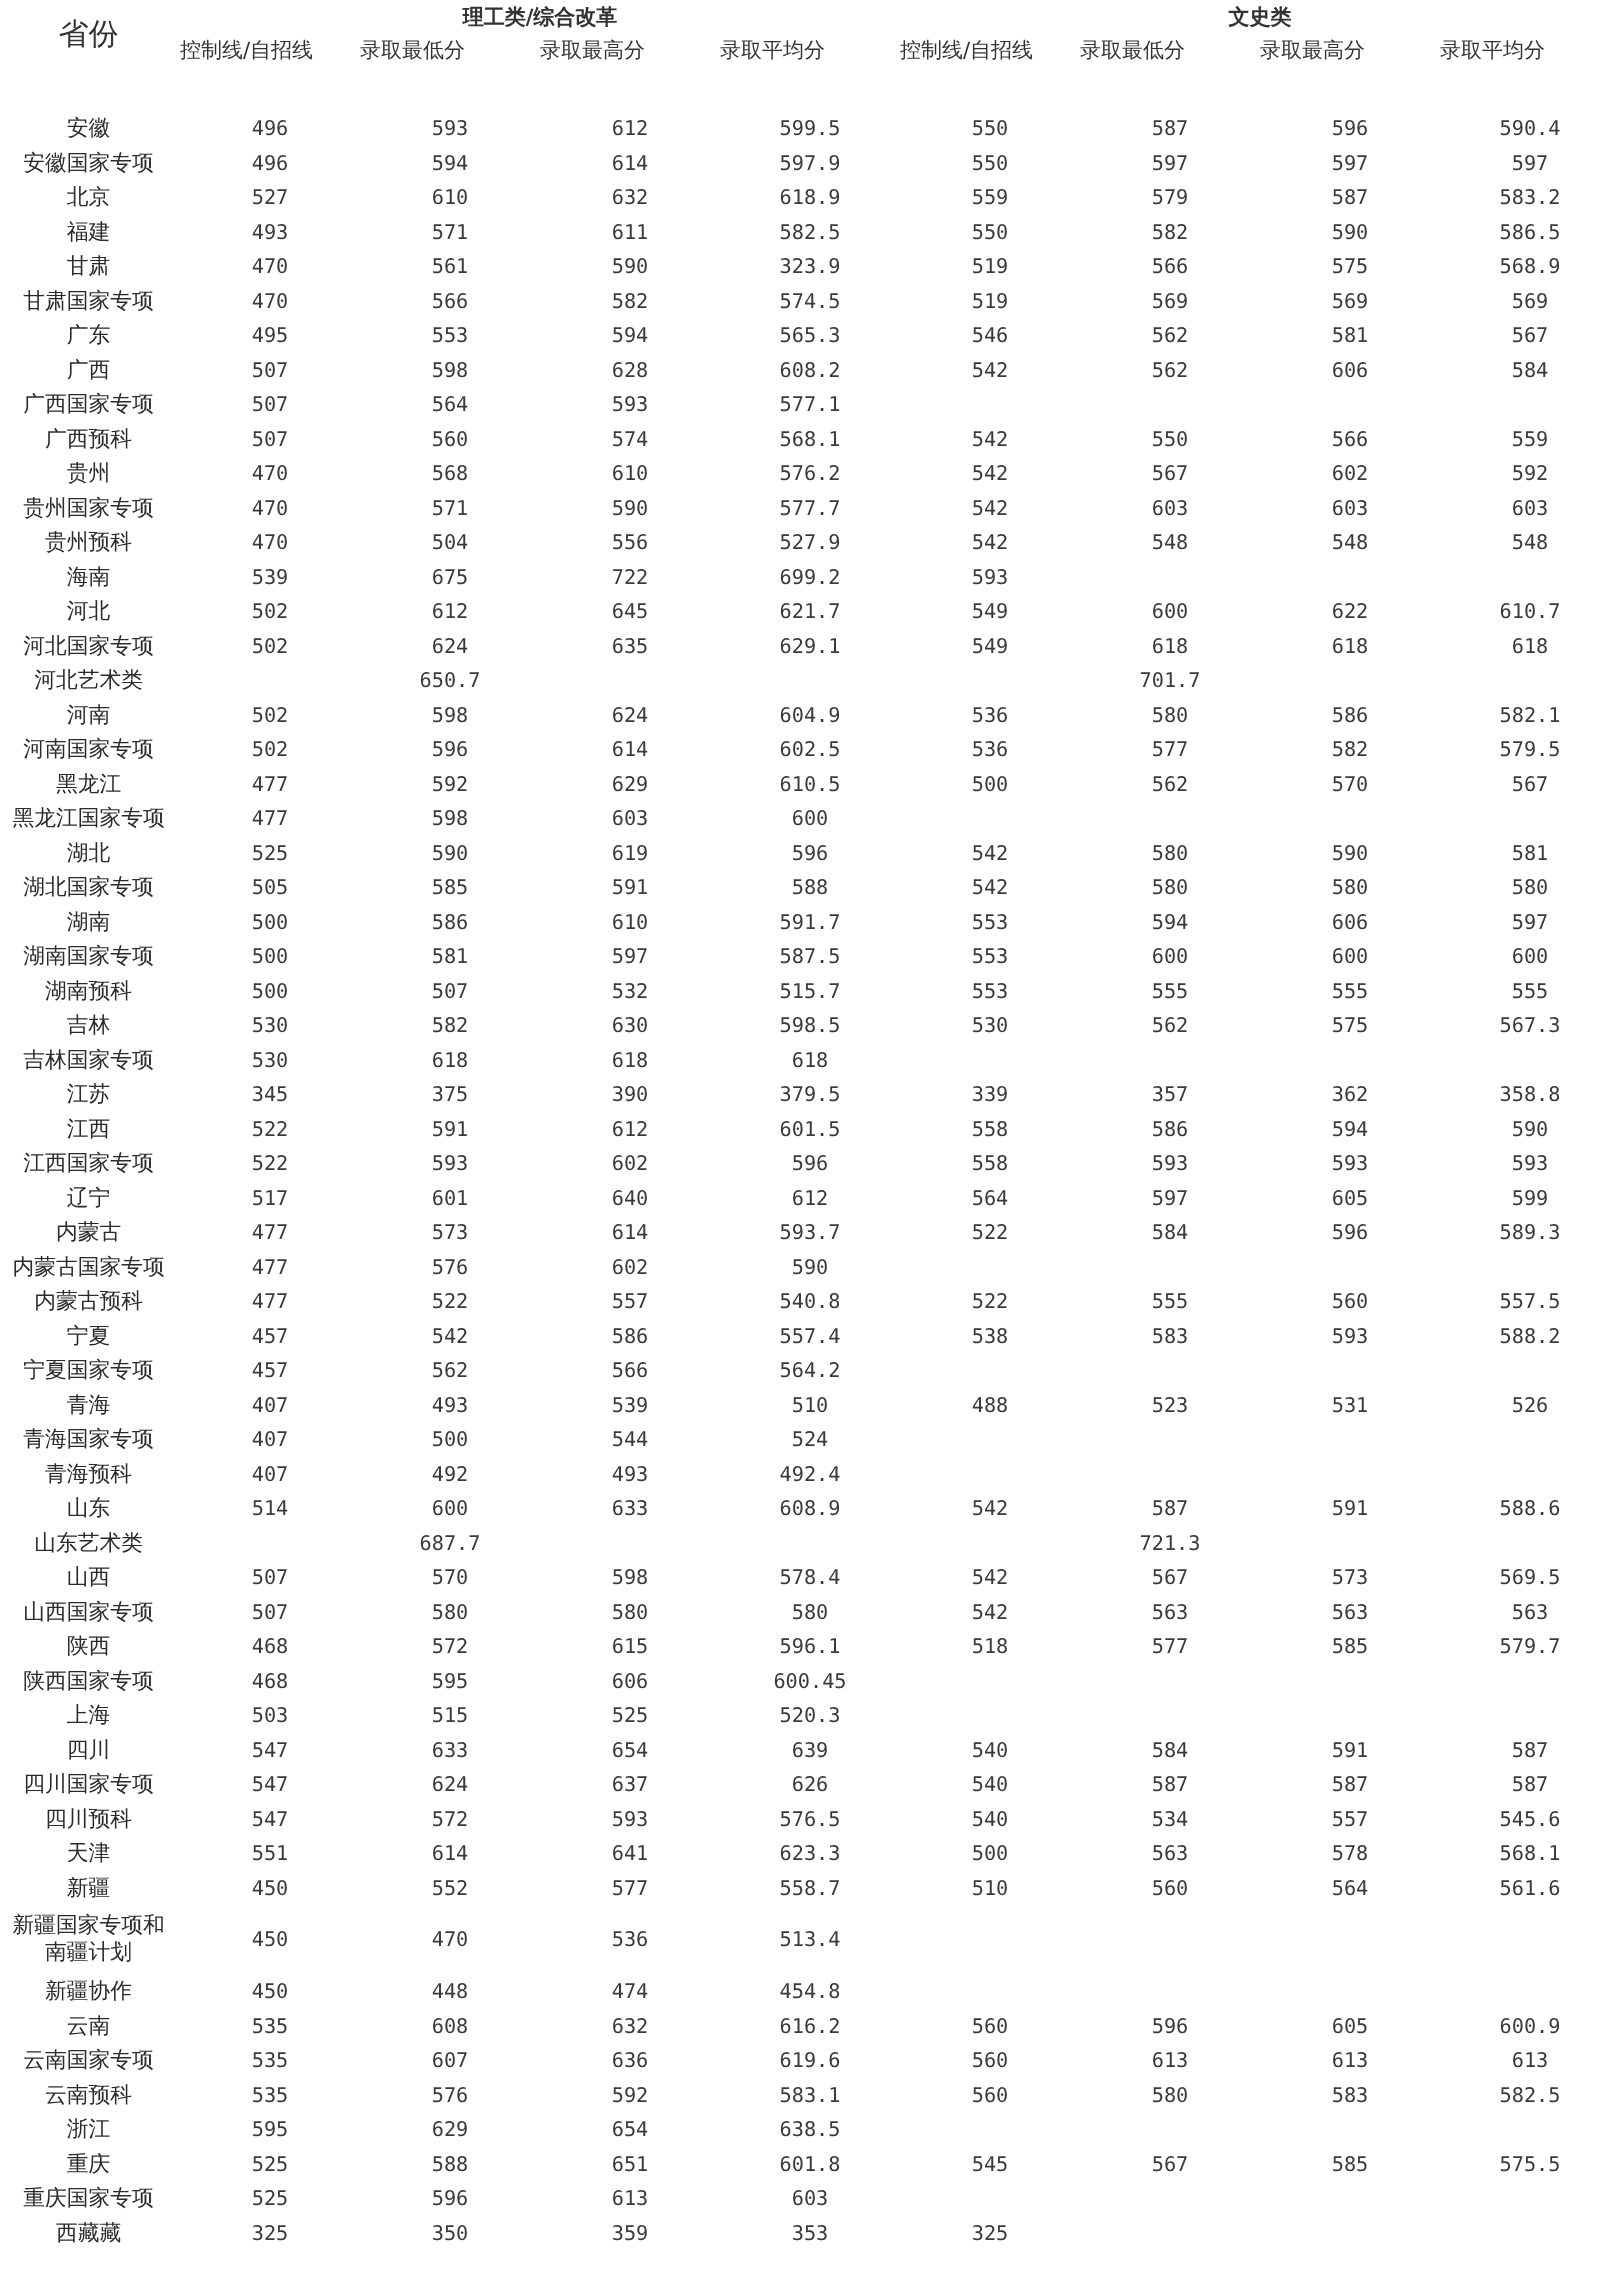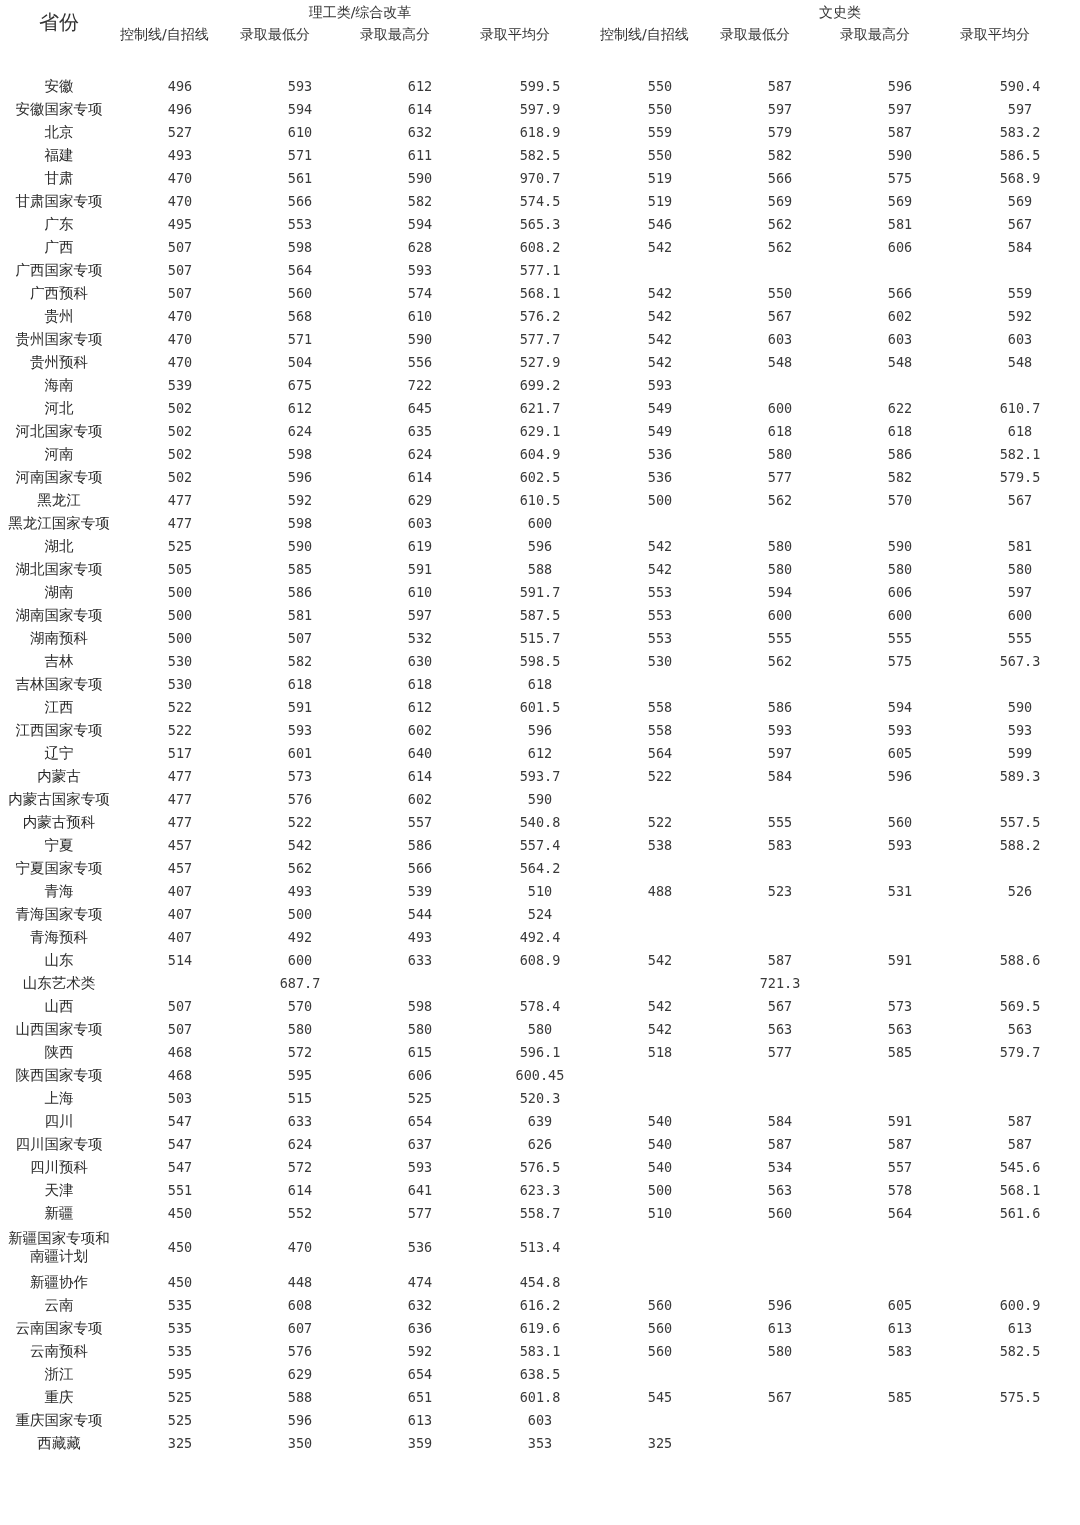--- a/index.html
+++ b/index.html
@@ -1,19 +1,19 @@
 <!DOCTYPE html>
 <html><head>
 <meta charset="utf-8">
 <style>
   html, body { margin: 0; padding: 0; background: #ffffff; }
   body { width: 1080px; height: 1525px; overflow: hidden; position: relative;
          font-family: "DejaVu Sans", "Liberation Sans", sans-serif; color: #333333; }
   .sheet { position: absolute; left: 0; top: 0; width: 1080px; }
-  .hdr-group { position: absolute; top: 2px; height: 20px; font-size: 14px; text-align: center; line-height: 20px; }
+  .hdr-group { position: absolute; top: 2px; height: 20px; font-size: 14px; text-align: center; line-height: 20px; font-weight: bold; }
   .hdr-prov { position: absolute; left: 0; width: 118px; top: 12px; font-size: 20px; text-align: center; line-height: 20px; }
   .hdr-col { position: absolute; top: 24px; width: 120px; font-size: 14px; text-align: left; line-height: 20px; }
   .rows { position: absolute; left: 0; top: 46px; width: 920px; margin-top: 28px; }
   .row { position: relative; height: 23px; width: 1080px; }
   .row.tall { height: 46px; }
   .cell { position: absolute; top: 0; height: 100%; display: flex; align-items: center; justify-content: center;
           font-size: 13.5px; font-family: "DejaVu Sans Mono", "Liberation Mono", monospace; color: #3a3a3a; }
   .prov { left: 0; width: 118px; font-family: "DejaVu Sans", "Liberation Sans", sans-serif; font-size: 14.5px;
           color: #2a2a2a; text-align: center; line-height: 18px; white-space: pre-line; }
   .c1 { left: 120px; width: 120px; }
@@ -85,21 +85,21 @@
         <div class="cell c5">550</div>
         <div class="cell c6">582</div>
         <div class="cell c7">590</div>
         <div class="cell c8">586.5</div>
       </div>
       <div class="row">
         <div class="cell prov">甘肃</div>
         <div class="cell c1">470</div>
         <div class="cell c2">561</div>
         <div class="cell c3">590</div>
-        <div class="cell c4">970.7</div>
+        <div class="cell c4">323.9</div>
         <div class="cell c5">519</div>
         <div class="cell c6">566</div>
         <div class="cell c7">575</div>
         <div class="cell c8">568.9</div>
       </div>
       <div class="row">
         <div class="cell prov">甘肃国家专项</div>
         <div class="cell c1">470</div>
         <div class="cell c2">566</div>
         <div class="cell c3">582</div>
@@ -213,20 +213,31 @@
         <div class="cell c1">502</div>
         <div class="cell c2">624</div>
         <div class="cell c3">635</div>
         <div class="cell c4">629.1</div>
         <div class="cell c5">549</div>
         <div class="cell c6">618</div>
         <div class="cell c7">618</div>
         <div class="cell c8">618</div>
       </div>
       <div class="row">
+        <div class="cell prov">河北艺术类</div>
+        <div class="cell c1"></div>
+        <div class="cell c2">650.7</div>
+        <div class="cell c3"></div>
+        <div class="cell c4"></div>
+        <div class="cell c5"></div>
+        <div class="cell c6">701.7</div>
+        <div class="cell c7"></div>
+        <div class="cell c8"></div>
+      </div>
+      <div class="row">
         <div class="cell prov">河南</div>
         <div class="cell c1">502</div>
         <div class="cell c2">598</div>
         <div class="cell c3">624</div>
         <div class="cell c4">604.9</div>
         <div class="cell c5">536</div>
         <div class="cell c6">580</div>
         <div class="cell c7">586</div>
         <div class="cell c8">582.1</div>
       </div>
@@ -334,20 +345,31 @@
         <div class="cell c1">530</div>
         <div class="cell c2">618</div>
         <div class="cell c3">618</div>
         <div class="cell c4">618</div>
         <div class="cell c5"></div>
         <div class="cell c6"></div>
         <div class="cell c7"></div>
         <div class="cell c8"></div>
       </div>
       <div class="row">
+        <div class="cell prov">江苏</div>
+        <div class="cell c1">345</div>
+        <div class="cell c2">375</div>
+        <div class="cell c3">390</div>
+        <div class="cell c4">379.5</div>
+        <div class="cell c5">339</div>
+        <div class="cell c6">357</div>
+        <div class="cell c7">362</div>
+        <div class="cell c8">358.8</div>
+      </div>
+      <div class="row">
         <div class="cell prov">江西</div>
         <div class="cell c1">522</div>
         <div class="cell c2">591</div>
         <div class="cell c3">612</div>
         <div class="cell c4">601.5</div>
         <div class="cell c5">558</div>
         <div class="cell c6">586</div>
         <div class="cell c7">594</div>
         <div class="cell c8">590</div>
       </div>

